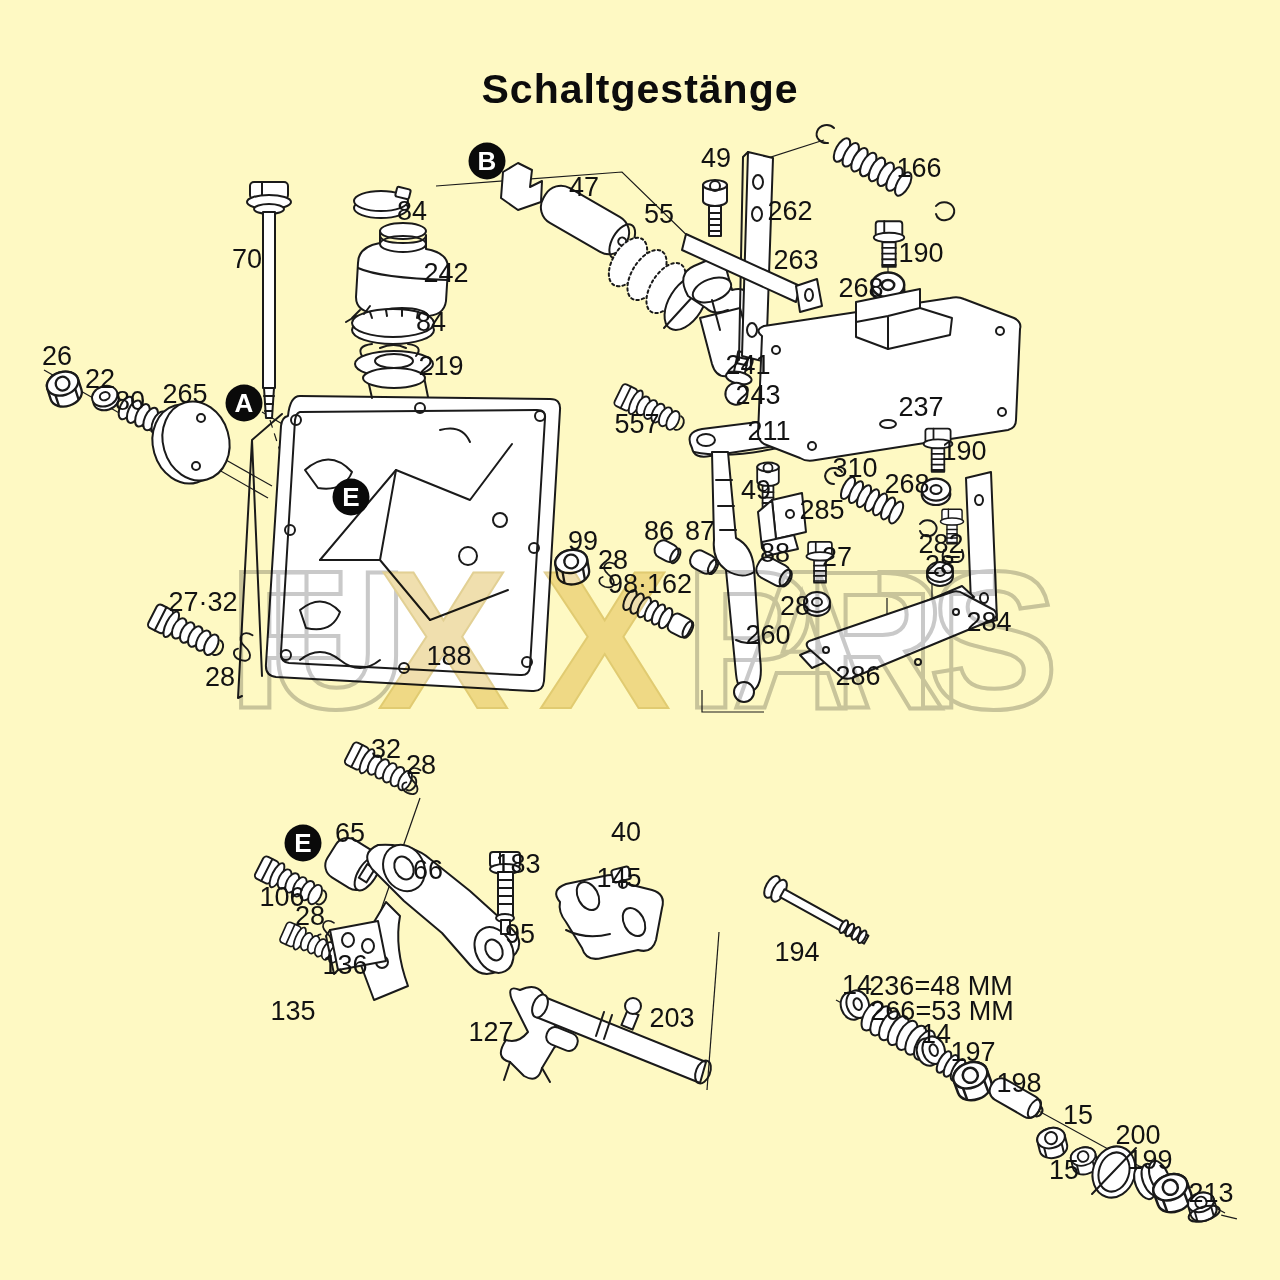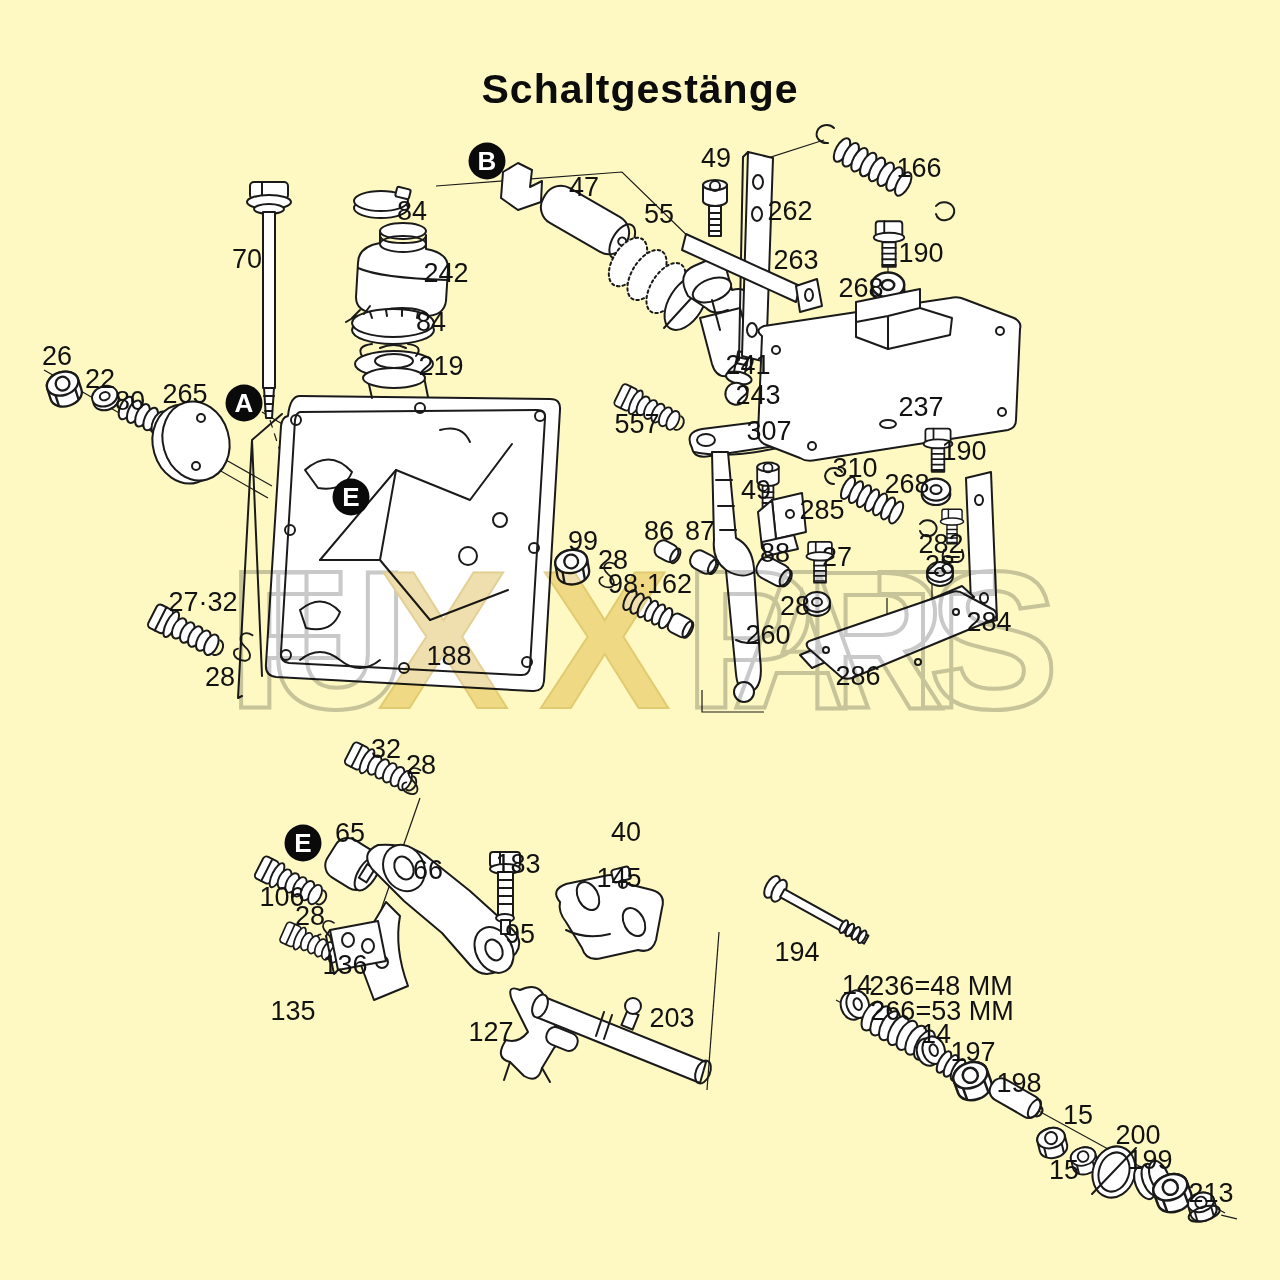--- a/index.html
+++ b/index.html
@@ -532,21 +532,21 @@
       <div class="part-label" style="left: 921px; top: 253px;">190</div>
       <div class="part-label" style="left: 861px; top: 288px;">268</div>
       <div class="part-label" style="left: 412px; top: 211px;">84</div>
       <div class="part-label" style="left: 446px; top: 273px;">242</div>
       <div class="part-label" style="left: 431px; top: 322px;">84</div>
       <div class="part-label" style="left: 441px; top: 366px;">219</div>
       <div class="part-label" style="left: 247px; top: 259px;">70</div>
       <div class="part-label" style="left: 748px; top: 317px; margin-top: 48px;">241</div>
       <div class="part-label" style="left: 758px; top: 395px;">243</div>
       <div class="part-label" style="left: 637px; top: 424px;">557</div>
-      <div class="part-label" style="left: 769px; top: 431px;">307</div>
+      <div class="part-label" style="left: 769px; top: 431px;">211</div>
       <div class="part-label" style="left: 921px; top: 407px;">237</div>
       <div class="part-label" style="left: 57px; top: 356px;">26</div>
       <div class="part-label" style="left: 100px; top: 379px;">22</div>
       <div class="part-label" style="left: 130px; top: 401px;">80</div>
       <div class="part-label" style="left: 185px; top: 394px;">265</div>
       <div class="part-label" style="left: 855px; top: 468px;">310</div>
       <div class="part-label" style="left: 964px; top: 451px;">190</div>
       <div class="part-label" style="left: 907px; top: 484px;">268</div>
       <div class="part-label" style="left: 756px; top: 490px;">49</div>
       <div class="part-label" style="left: 822px; top: 510px;">285</div>

